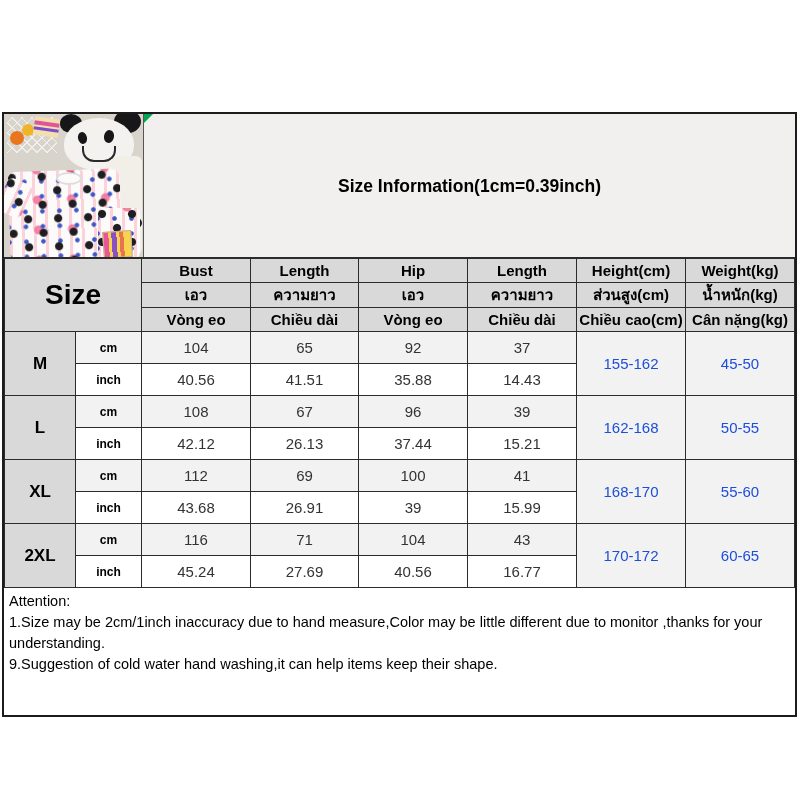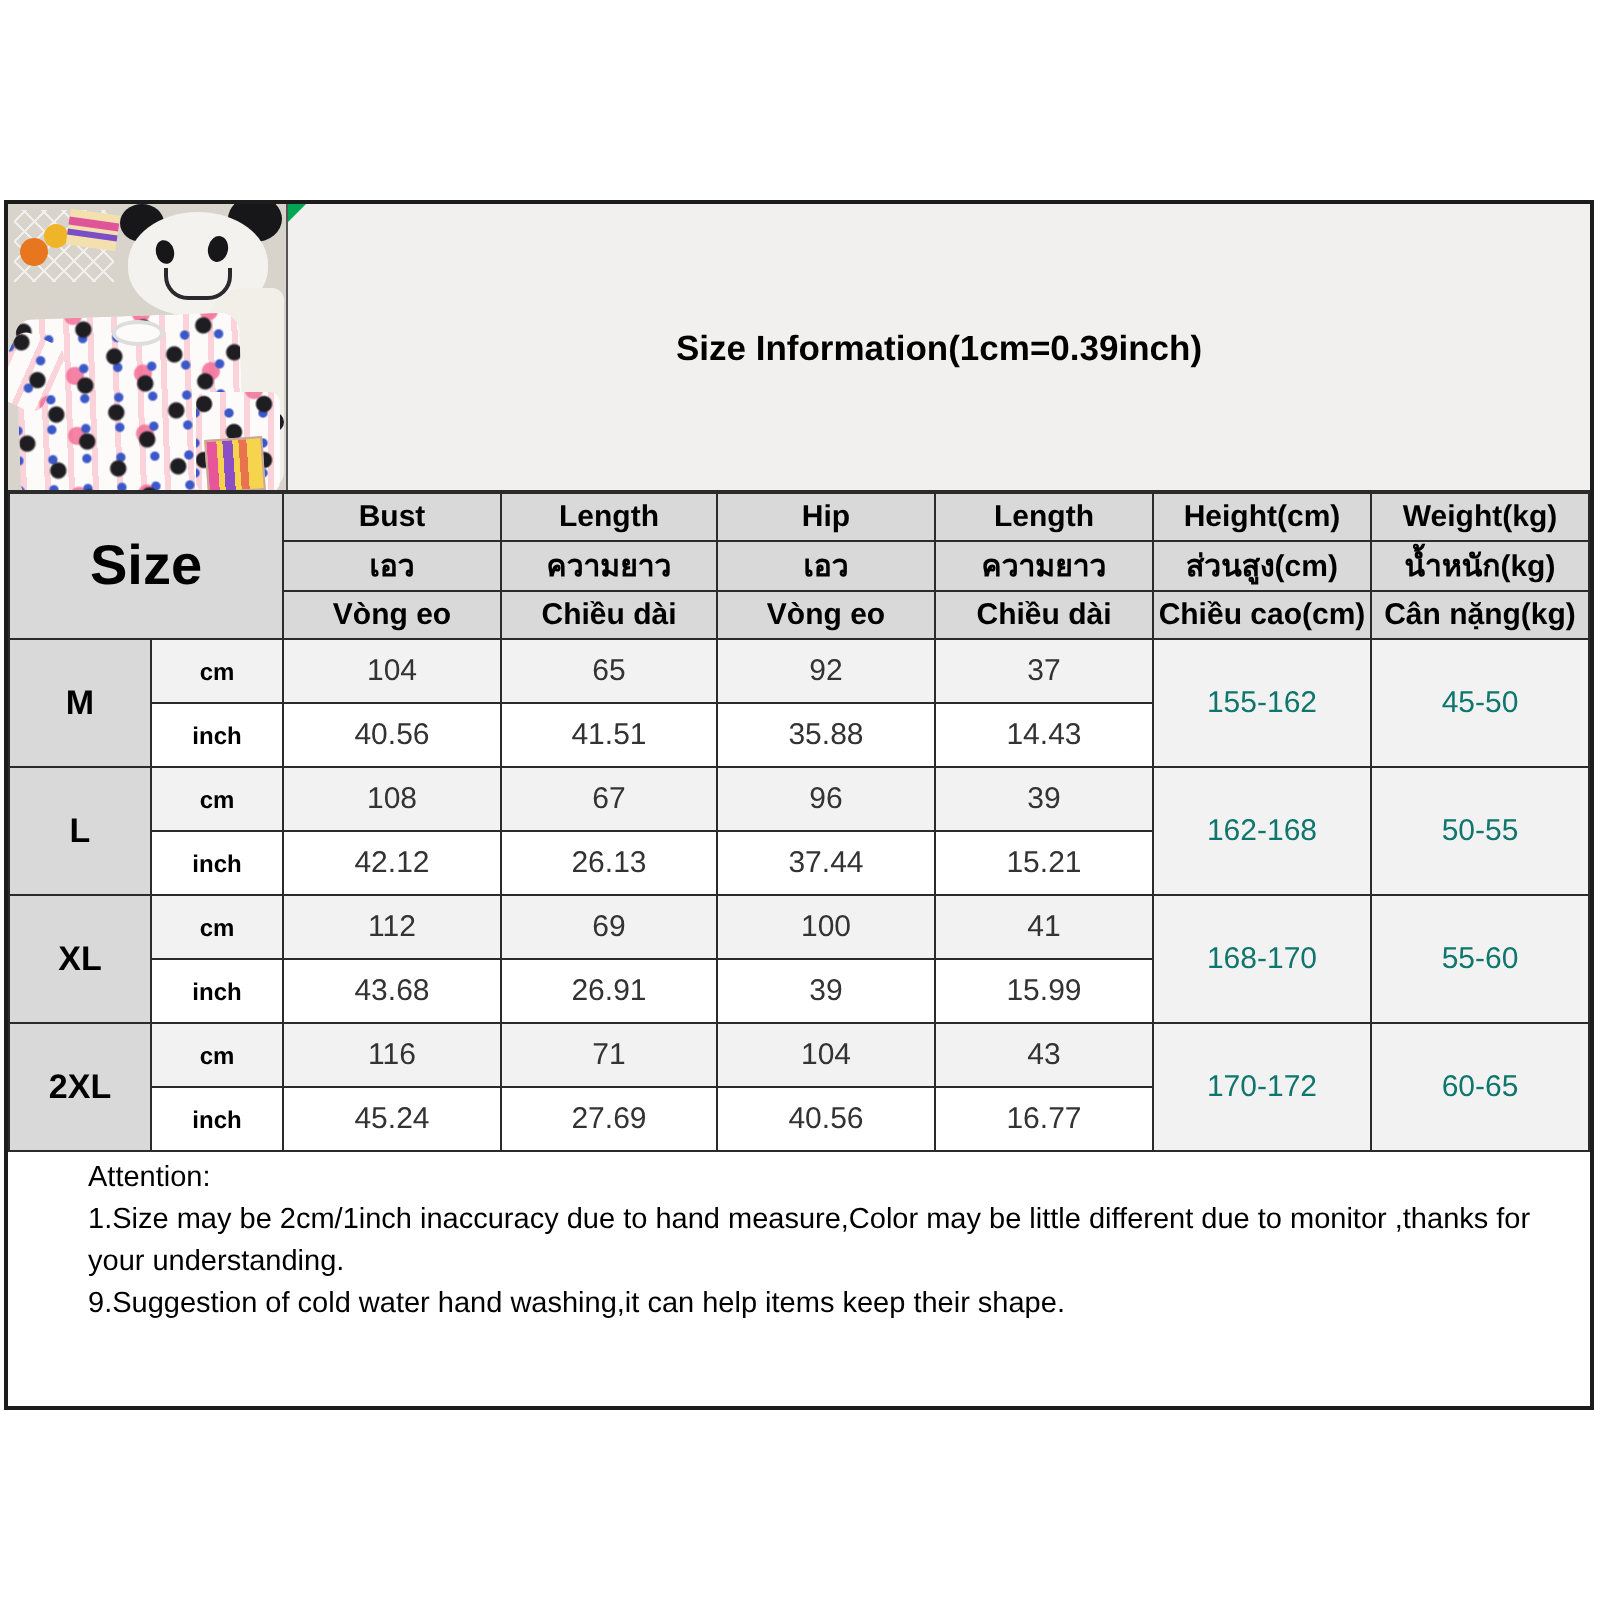--- a/index.html
+++ b/index.html
@@ -1,21 +1,21 @@
 <!DOCTYPE html>
 <html><head>
 <meta charset="utf-8">
 <style>
   html,body{margin:0;padding:0;}
   body{
     width:800px;height:800px;background:#ffffff;position:relative;
     font-family:"Liberation Sans","DejaVu Sans",sans-serif;color:#000;
   }
   .sheet{
-    position:absolute;left:2px;top:100px;width:795px;height:605px;
+    position:absolute;left:2px;top:112px;width:795px;height:605px;
     border:2px solid #1c1c1c;background:#fff;box-sizing:border-box;
   }
   
   .top-row{display:flex;height:143px;border-bottom:1px solid #2b2b2b;}
   .photo{position:relative;width:139px;flex:0 0 139px;background:#d8d4cb;overflow:hidden;border-right:1px solid #555;}
   .title-cell{flex:1;background:#f1f0ee;position:relative;display:flex;flex-direction:column;justify-content:center;align-items:center;}
   .title-cell .t1{font-size:17.5px;font-weight:bold;line-height:26px;}
   .title-cell .t2{font-size:17px;font-weight:bold;line-height:26px;}
   .title-cell .t3{font-size:17.5px;font-weight:bold;line-height:26px;}
   .marker{position:absolute;left:0;top:0;width:0;height:0;border-top:9px solid #00a651;border-right:9px solid transparent;}
@@ -63,26 +63,26 @@
     padding:0;overflow:hidden;white-space:nowrap;
   }
   .col-size{width:71px;} .col-unit{width:66px;}
   .col-bust{width:109px;} .col-len{width:108px;} .col-hip{width:109px;}
   .col-len2{width:109px;} .col-h{width:109px;} .col-w{width:auto;}
   td.size-head{background:#d9d9d9;font-size:28px;font-weight:bold;}
   td.hcell{background:#d9d9d9;font-weight:bold;font-size:15px;height:23px;}
   td.size-lbl{background:#d9d9d9;font-weight:bold;font-size:17px;}
   td.unit{font-weight:bold;font-size:12px;height:31px;}
   td.val{font-size:15px;color:#333;}
-  td.range{font-size:15px;color:#0f766e;background:#f2f2f2;}
+  td.range{font-size:15px;color:#1d4ed8;background:#f2f2f2;}
   td.cm-bg{background:#f2f2f2;}
   td.in-bg{background:#ffffff;}
 
   
-  .attention{padding:3px 16px 0 5px;font-size:14.5px;line-height:21px;text-align:left;margin-left:35px;}
+  .attention{padding:3px 16px 0 5px;font-size:14.5px;line-height:21px;text-align:left;}
 </style>
 </head>
 <body>
 
 <div class="sheet">
 
   <div class="top-row">
     <div class="photo">
       <div class="net"></div>
       <div class="pom1"></div>

